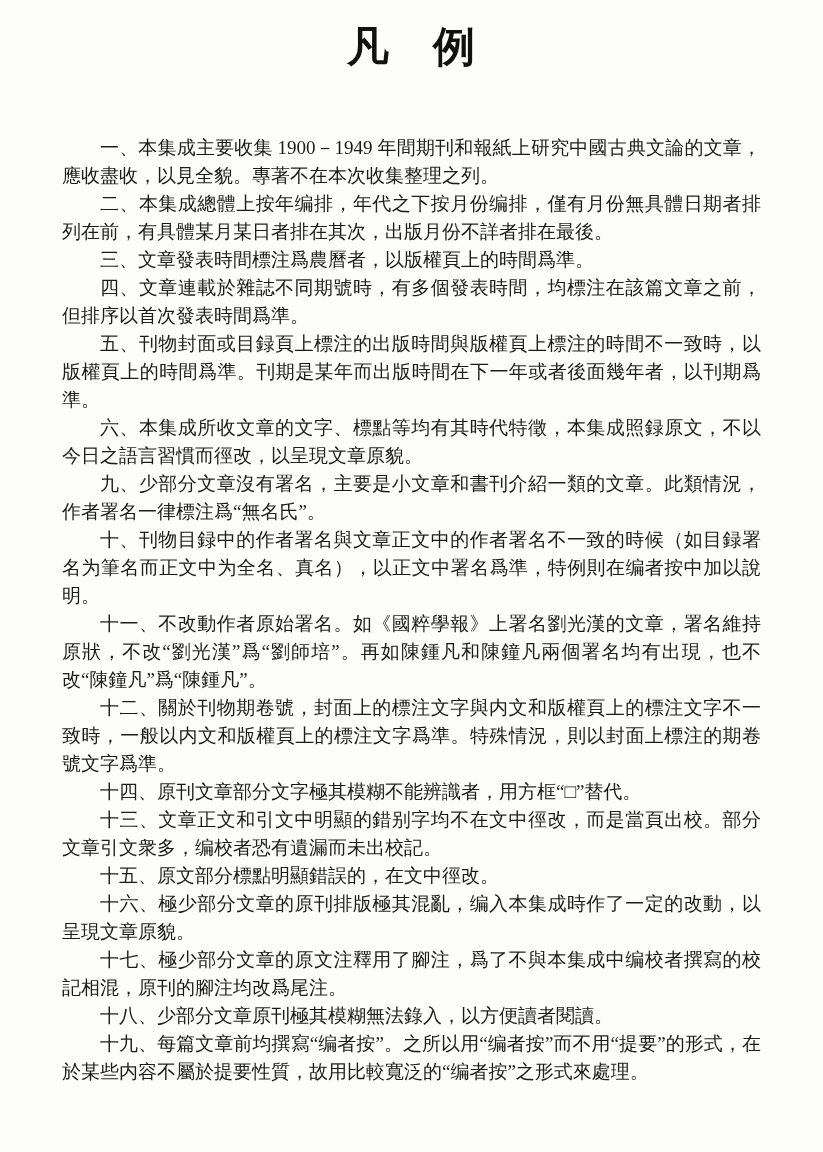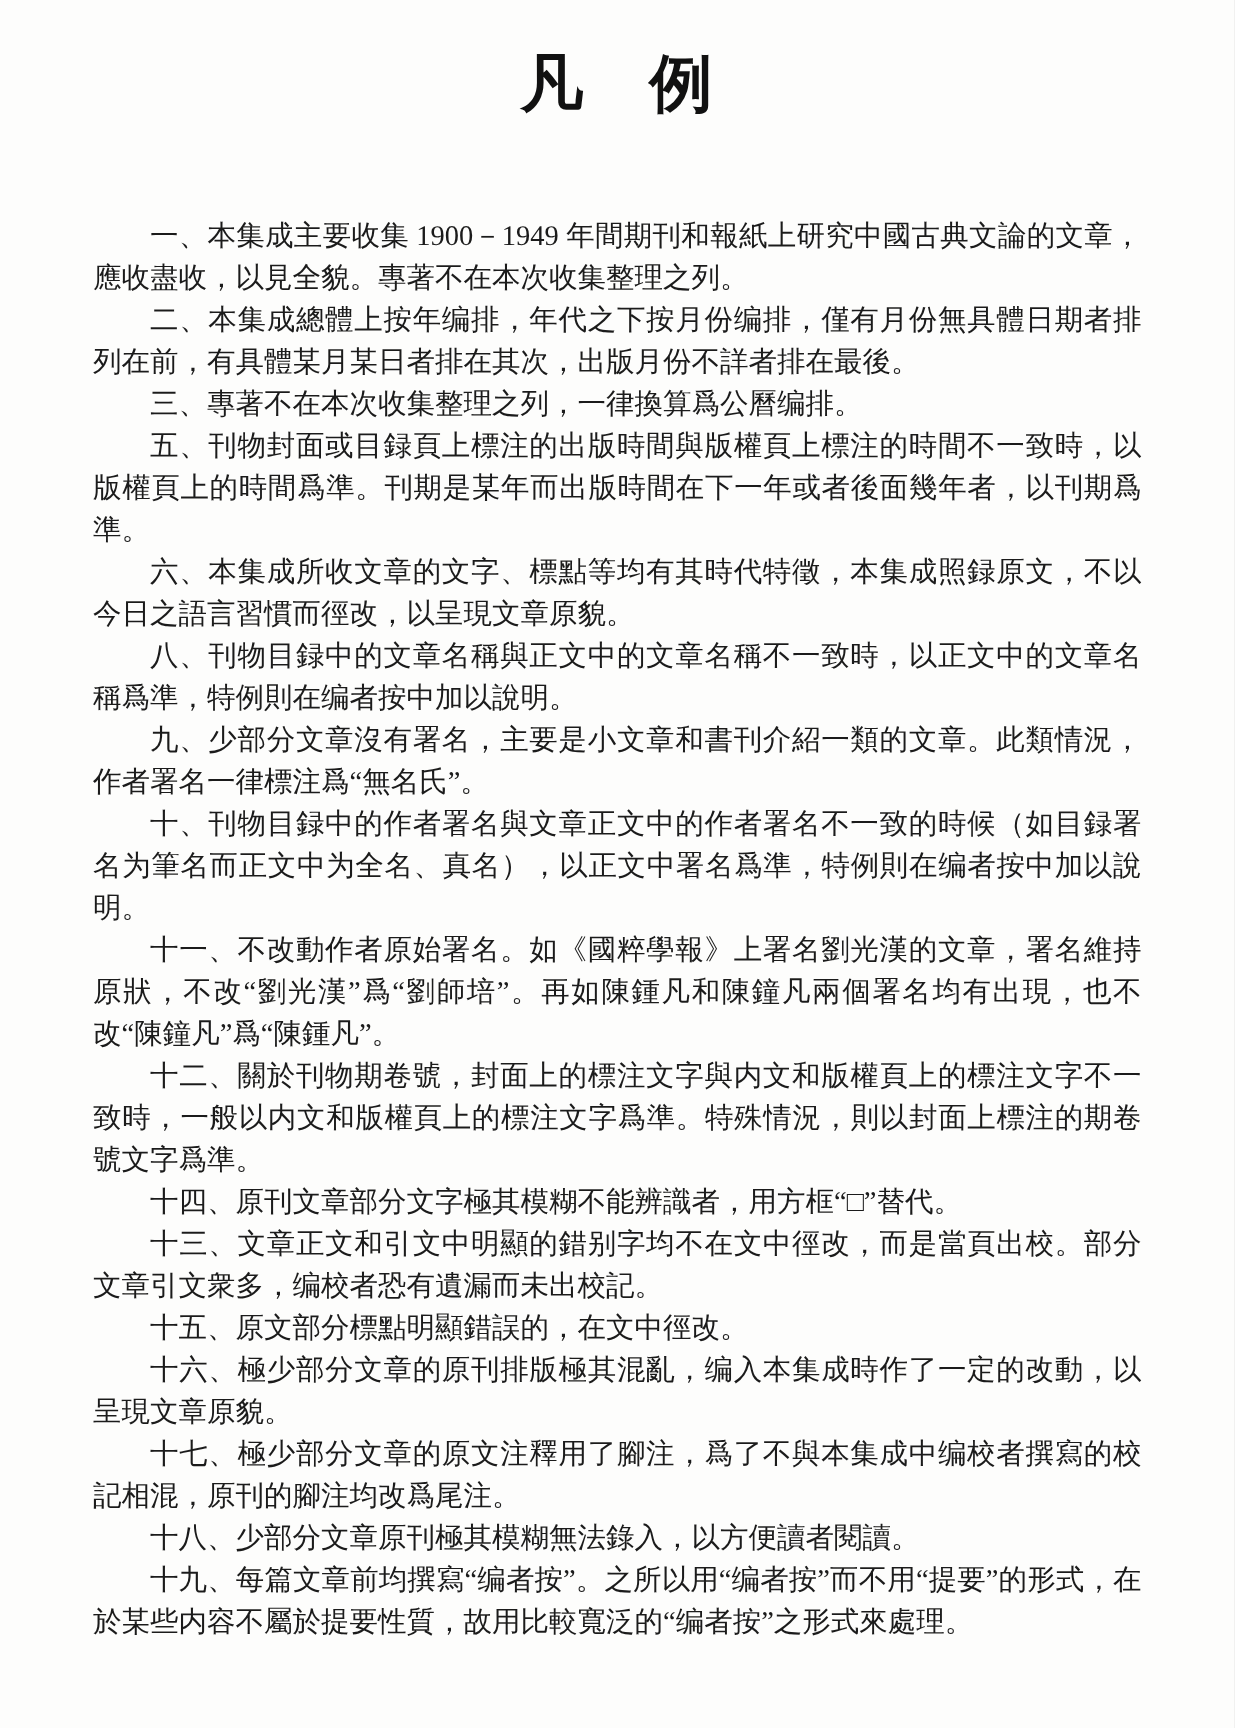--- a/index.html
+++ b/index.html
@@ -13,21 +13,21 @@
     height: 1152px;
     margin: 0 auto;
     background: #fdfdfc;
     color: #1b1b1b;
     font-family: "Liberation Serif", "DejaVu Serif", serif;
     overflow: hidden;
     box-sizing: border-box;
   }
   .page-title {
     margin: 0;
-    padding-top: 32px;
+    padding-top: 22px;
     text-align: center;
     font-size: 42px;
     font-weight: 700;
     line-height: 1.2;
     color: #111;
     letter-spacing: 1px;
     font-family: "Liberation Serif", "DejaVu Serif", serif;
   }
   .content {
     margin: 62px 62px 0 62px;
@@ -45,24 +45,24 @@
   }
 </style>
 </head>
 <body>
 
 <div class="page">
   <h1 class="page-title">凡　例</h1>
   <div class="content">
     <p>一、本集成主要收集 1900－1949 年間期刊和報紙上研究中國古典文論的文章，應收盡收，以見全貌。專著不在本次收集整理之列。</p>
     <p>二、本集成總體上按年编排，年代之下按月份编排，僅有月份無具體日期者排列在前，有具體某月某日者排在其次，出版月份不詳者排在最後。</p>
-    <p>三、專著不在本次收集整理之列，一律換算爲公曆编排。</p>
+    <p>三、文章發表時間標注爲農曆者，以版權頁上的時間爲準。</p>
+    <p>四、文章連載於雜誌不同期號時，有多個發表時間，均標注在該篇文章之前，但排序以首次發表時間爲準。</p>
     <p>五、刊物封面或目録頁上標注的出版時間與版權頁上標注的時間不一致時，以版權頁上的時間爲準。刊期是某年而出版時間在下一年或者後面幾年者，以刊期爲準。</p>
     <p>六、本集成所收文章的文字、標點等均有其時代特徵，本集成照録原文，不以今日之語言習慣而徑改，以呈現文章原貌。</p>
-    <p>八、刊物目録中的文章名稱與正文中的文章名稱不一致時，以正文中的文章名稱爲準，特例則在编者按中加以說明。</p>
     <p>九、少部分文章沒有署名，主要是小文章和書刊介紹一類的文章。此類情況，作者署名一律標注爲“無名氏”。</p>
     <p>十、刊物目録中的作者署名與文章正文中的作者署名不一致的時候（如目録署名为筆名而正文中为全名、真名），以正文中署名爲準，特例則在编者按中加以說明。</p>
     <p>十一、不改動作者原始署名。如《國粹學報》上署名劉光漢的文章，署名維持原狀，不改“劉光漢”爲“劉師培”。再如陳鍾凡和陳鐘凡兩個署名均有出現，也不改“陳鐘凡”爲“陳鍾凡”。</p>
     <p>十二、關於刊物期卷號，封面上的標注文字與内文和版權頁上的標注文字不一致時，一般以内文和版權頁上的標注文字爲準。特殊情況，則以封面上標注的期卷號文字爲準。</p>
     <p>十四、原刊文章部分文字極其模糊不能辨識者，用方框“□”替代。</p>
     <p>十三、文章正文和引文中明顯的錯别字均不在文中徑改，而是當頁出校。部分文章引文衆多，编校者恐有遺漏而未出校記。</p>
     <p>十五、原文部分標點明顯錯誤的，在文中徑改。</p>
     <p>十六、極少部分文章的原刊排版極其混亂，编入本集成時作了一定的改動，以呈現文章原貌。</p>
     <p>十七、極少部分文章的原文注釋用了腳注，爲了不與本集成中编校者撰寫的校記相混，原刊的腳注均改爲尾注。</p>
     <p>十八、少部分文章原刊極其模糊無法錄入，以方便讀者閱讀。</p>

